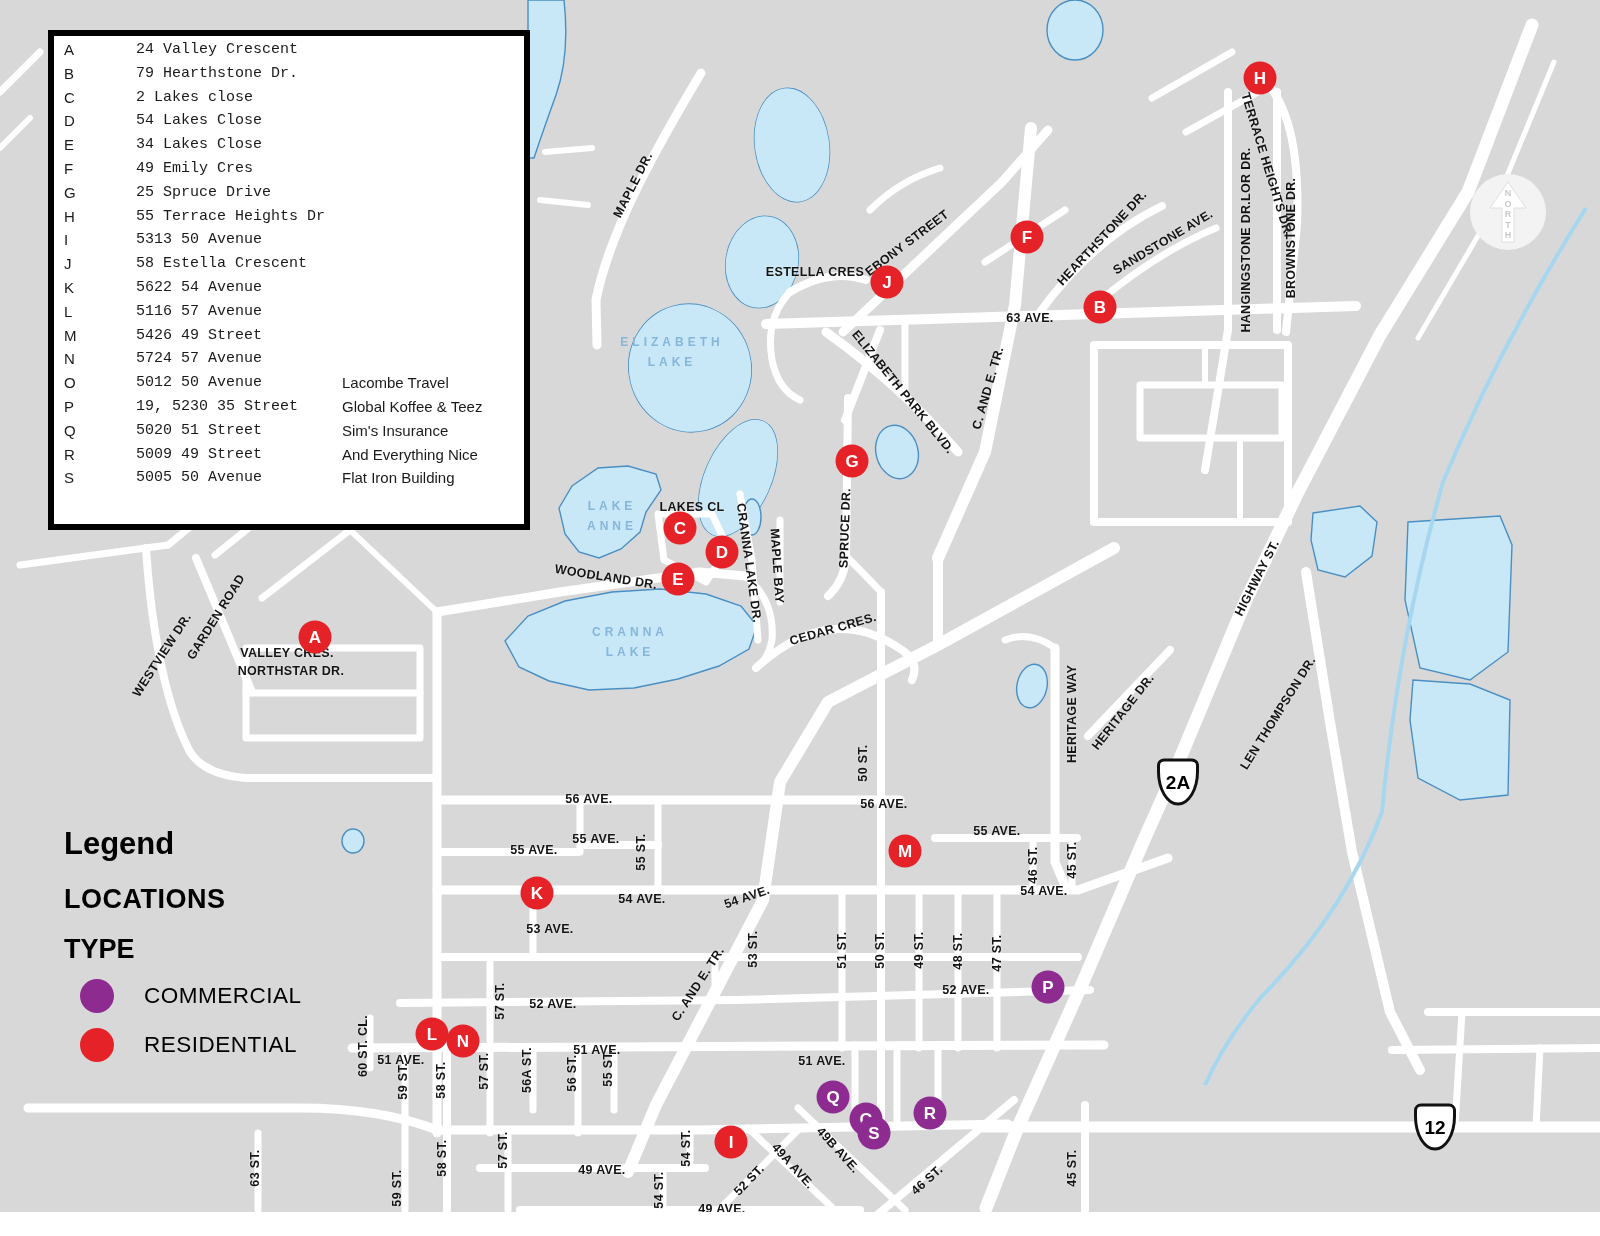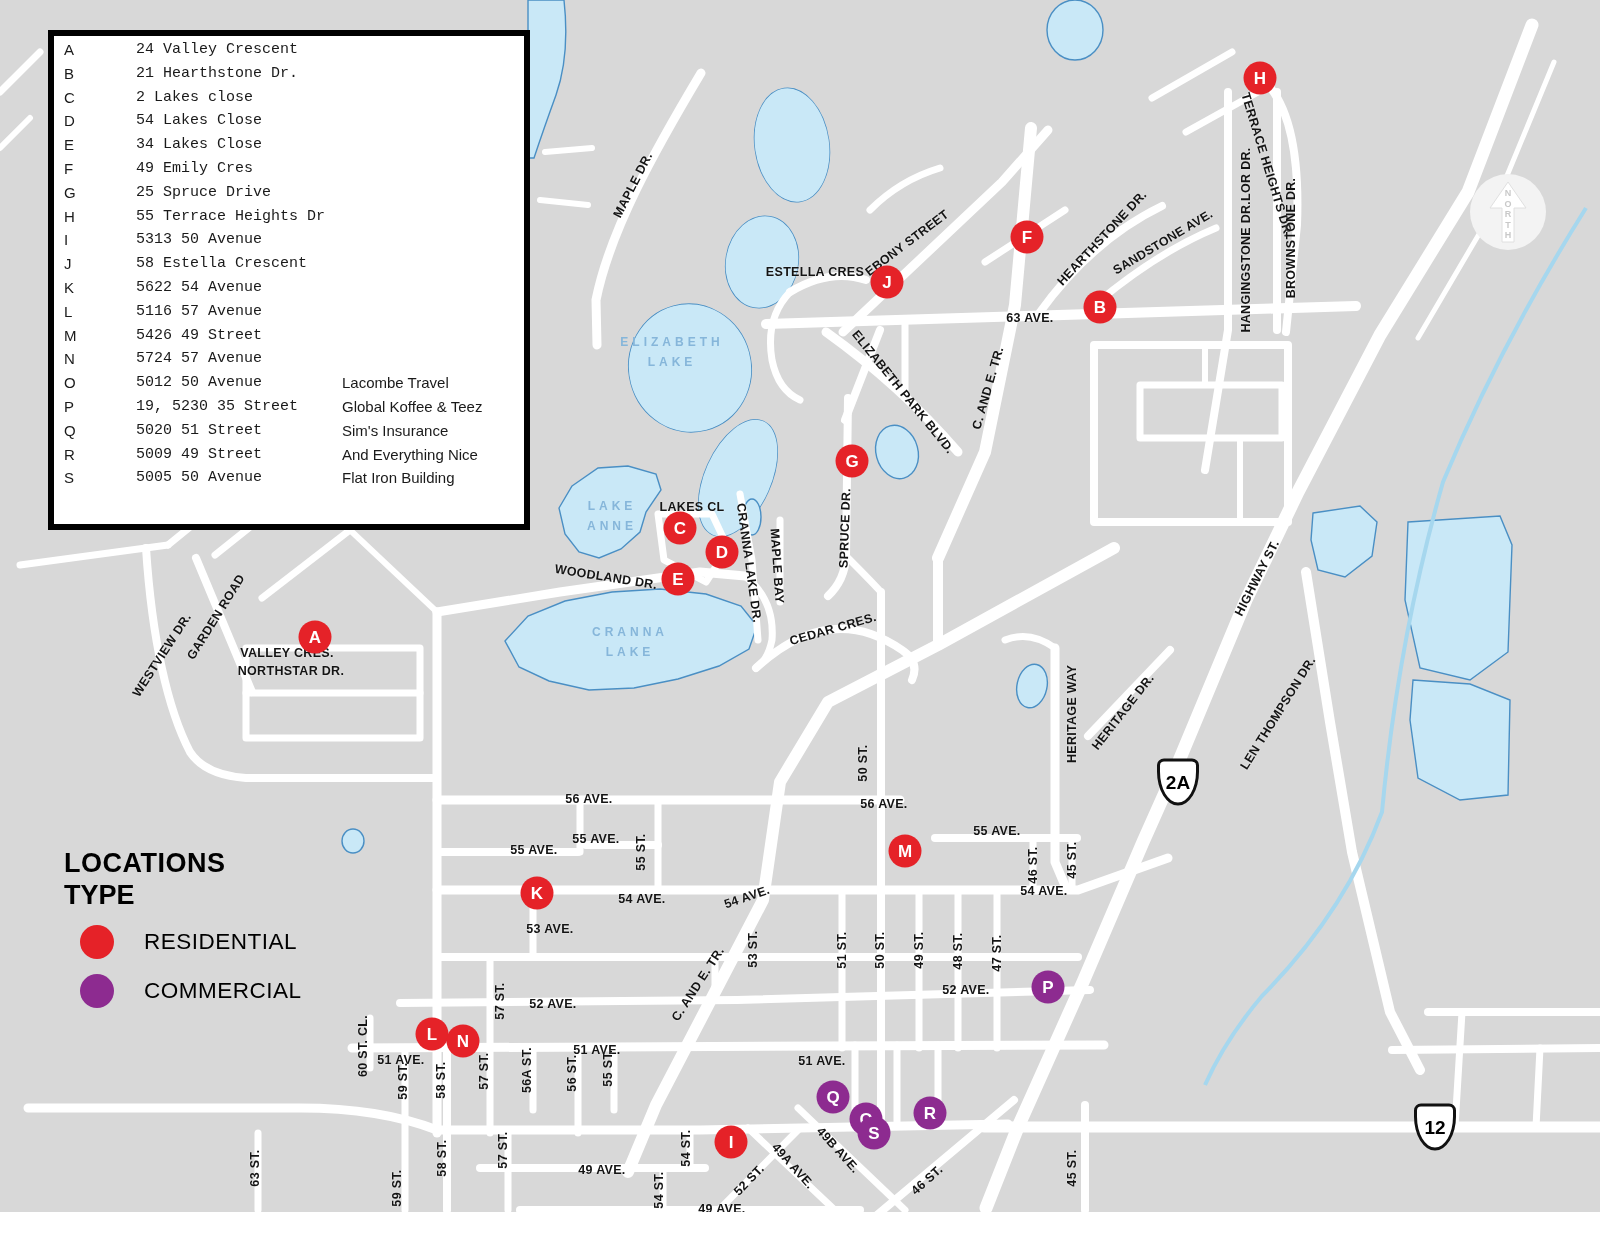--- a/index.html
+++ b/index.html
@@ -33,21 +33,21 @@
   #addr-head .h-address{text-align:center;}
   #addr-head .h-business{text-align:center;}
   #addr-rows{padding:2px 6px 0 10px;}
   .trow{display:grid;grid-template-columns:70px 208px 1fr;font-size:15px;color:#1a1a1a;height:23.8px;
         line-height:23.8px;}
   .trow .c-address{padding-left:2px;font-family:Liberation Mono, monospace;}
   
   #legend{position:absolute;left:64px;top:826px;z-index:40;color:#000;}
   #legend .lg-title{font-size:31px;font-weight:bold;}
   #legend .lg-sub{font-size:27px;font-weight:bold;margin-top:22px;letter-spacing:.5px;}
-  #legend .lg-type{font-size:27px;font-weight:bold;margin-top:1px;}
+  #legend .lg-type{font-size:27px;font-weight:bold;margin-top:19px;}
   .lg-item{display:flex;align-items:center;margin-top:13px;height:36px;}
   .lg-dot{width:34px;height:34px;border-radius:50%;margin-left:16px;margin-right:30px;flex:0 0 auto;}
   .lg-label{font-size:22.5px;letter-spacing:.5px;}
 </style>
 </head>
 <body>
 
 <div id="stage">
   <div id="map">
 
@@ -311,21 +311,21 @@
 
     <div id="addr-table">
       <div id="addr-rows">
           <div class="trow">
             <div class="c-entry">A</div>
             <div class="c-address">24 Valley Crescent</div>
             <div class="c-business"></div>
           </div>
           <div class="trow">
             <div class="c-entry">B</div>
-            <div class="c-address">21 Hearthstone Dr.</div>
+            <div class="c-address">79 Hearthstone Dr.</div>
             <div class="c-business"></div>
           </div>
           <div class="trow">
             <div class="c-entry">C</div>
             <div class="c-address">2 Lakes close</div>
             <div class="c-business"></div>
           </div>
           <div class="trow">
             <div class="c-entry">D</div>
             <div class="c-address">54 Lakes Close</div>
@@ -403,28 +403,29 @@
           </div>
           <div class="trow">
             <div class="c-entry">S</div>
             <div class="c-address">5005 50 Avenue</div>
             <div class="c-business">Flat Iron Building</div>
           </div>
         </div>
     </div>
 
     <div id="legend">
+      <div class="lg-title">Legend</div>
       <div class="lg-sub">LOCATIONS</div>
       <div class="lg-type">TYPE</div>
       <div id="lg-items">
           <div class="lg-item">
+            <div class="lg-dot" style="background: rgb(141, 43, 144);"></div>
+            <div class="lg-label">COMMERCIAL</div>
+          </div>
+          <div class="lg-item">
             <div class="lg-dot" style="background: rgb(229, 34, 40);"></div>
             <div class="lg-label">RESIDENTIAL</div>
           </div>
-          <div class="lg-item">
-            <div class="lg-dot" style="background: rgb(141, 43, 144);"></div>
-            <div class="lg-label">COMMERCIAL</div>
-          </div>
         </div>
     </div>
 
   </div>
 </div>
 
 </body></html>

